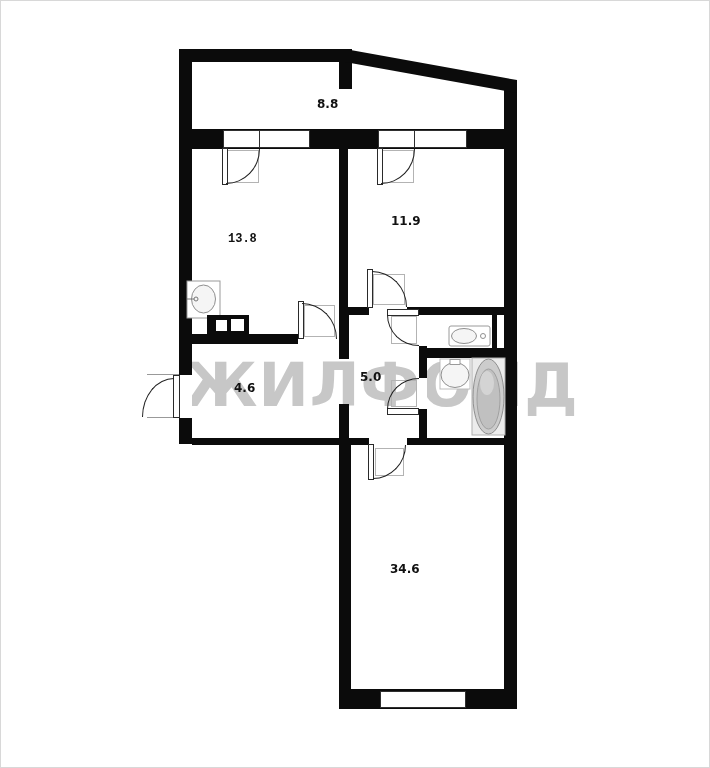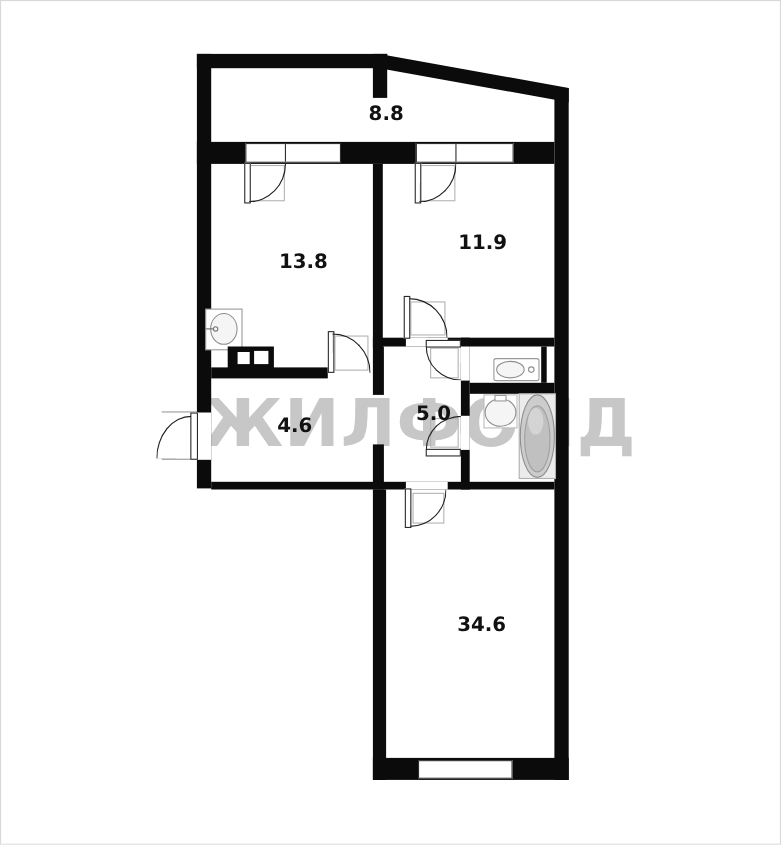--- a/index.html
+++ b/index.html
@@ -20,22 +20,22 @@
   .frame-sq{position:absolute;border:1px solid var(--frame);box-sizing:border-box;z-index:5;}
   .leaf{position:absolute;background:#ffffff;border:1px solid #2a2a2a;box-sizing:border-box;z-index:5;}
   .arc{position:absolute;box-sizing:border-box;z-index:5;}
   .arc-br{border-right:1px solid var(--arc);border-bottom:1px solid var(--arc);border-bottom-right-radius:100% 100%;}
   .arc-bl{border-left:1px solid var(--arc);border-bottom:1px solid var(--arc);border-bottom-left-radius:100% 100%;}
   .arc-tr{border-top:1px solid var(--arc);border-right:1px solid var(--arc);border-top-right-radius:100% 100%;}
   .arc-tl{border-top:1px solid var(--arc);border-left:1px solid var(--arc);border-top-left-radius:100% 100%;}
   .fline{position:absolute;background:#999999;z-index:5;}
   .stove{position:absolute;background:var(--wall);z-index:5;}
   .stove .cell{position:absolute;background:#ffffff;}
-  .lbl{position:absolute;z-index:6;font-weight:bold;font-size:18px;line-height:20px;
-       color:var(--label);text-align:right;}
+  .lbl{position:absolute;z-index:6;font-weight:bold;font-size:12px;line-height:20px;
+       color:var(--label);text-align:left;}
 </style>
 </head>
 <body>
 
 <div id="frame" style="--wall: #0b0b0b; --label: #111111; --watermark: #c7c7c7; --arc: #1f1f1f; --frame: #b3b3b3; --fixture: #8f8f8f;">
 
   <div class="wm" style="left:183px;top:350px;">ЖИЛФОНД</div>
 
   <div class="w" style="left:178px;top:48px;width:13px;height:395px;"></div>
   <div class="w" style="left:178px;top:48px;width:173px;height:13px;"></div>
@@ -121,19 +121,19 @@
   <div class="arc arc-tl" style="left:386px;top:377px;width:32px;height:31px;"></div>
   <div class="arc arc-br" style="left:372px;top:444px;width:33px;height:34px;"></div>
   <div class="arc arc-tl" style="left:141px;top:377px;width:32px;height:39px;"></div>
 
   <div class="stove" style="left:206px;top:314px;width:42px;height:20px;">
     <div class="cell" style="left:9px;top:5px;width:11px;height:11px;"></div>
     <div class="cell" style="left:24px;top:4px;width:13px;height:12px;"></div>
   </div>
 
   <div class="lbl" style="left:316px;top:93px;width:50px;">8.8</div>
-  <div class="lbl" style="left:227px;top:228px;width:70px;">13.8</div>
+  <div class="lbl" style="left:227px;top:228px;width:70px;font-family:Liberation Mono, monospace;">13.8</div>
   <div class="lbl" style="left:390px;top:210px;width:70px;">11.9</div>
   <div class="lbl" style="left:233px;top:377px;width:50px;">4.6</div>
   <div class="lbl" style="left:359px;top:366px;width:50px;">5.0</div>
   <div class="lbl" style="left:389px;top:558px;width:70px;">34.6</div>
 
 </div>
 
 </body></html>

